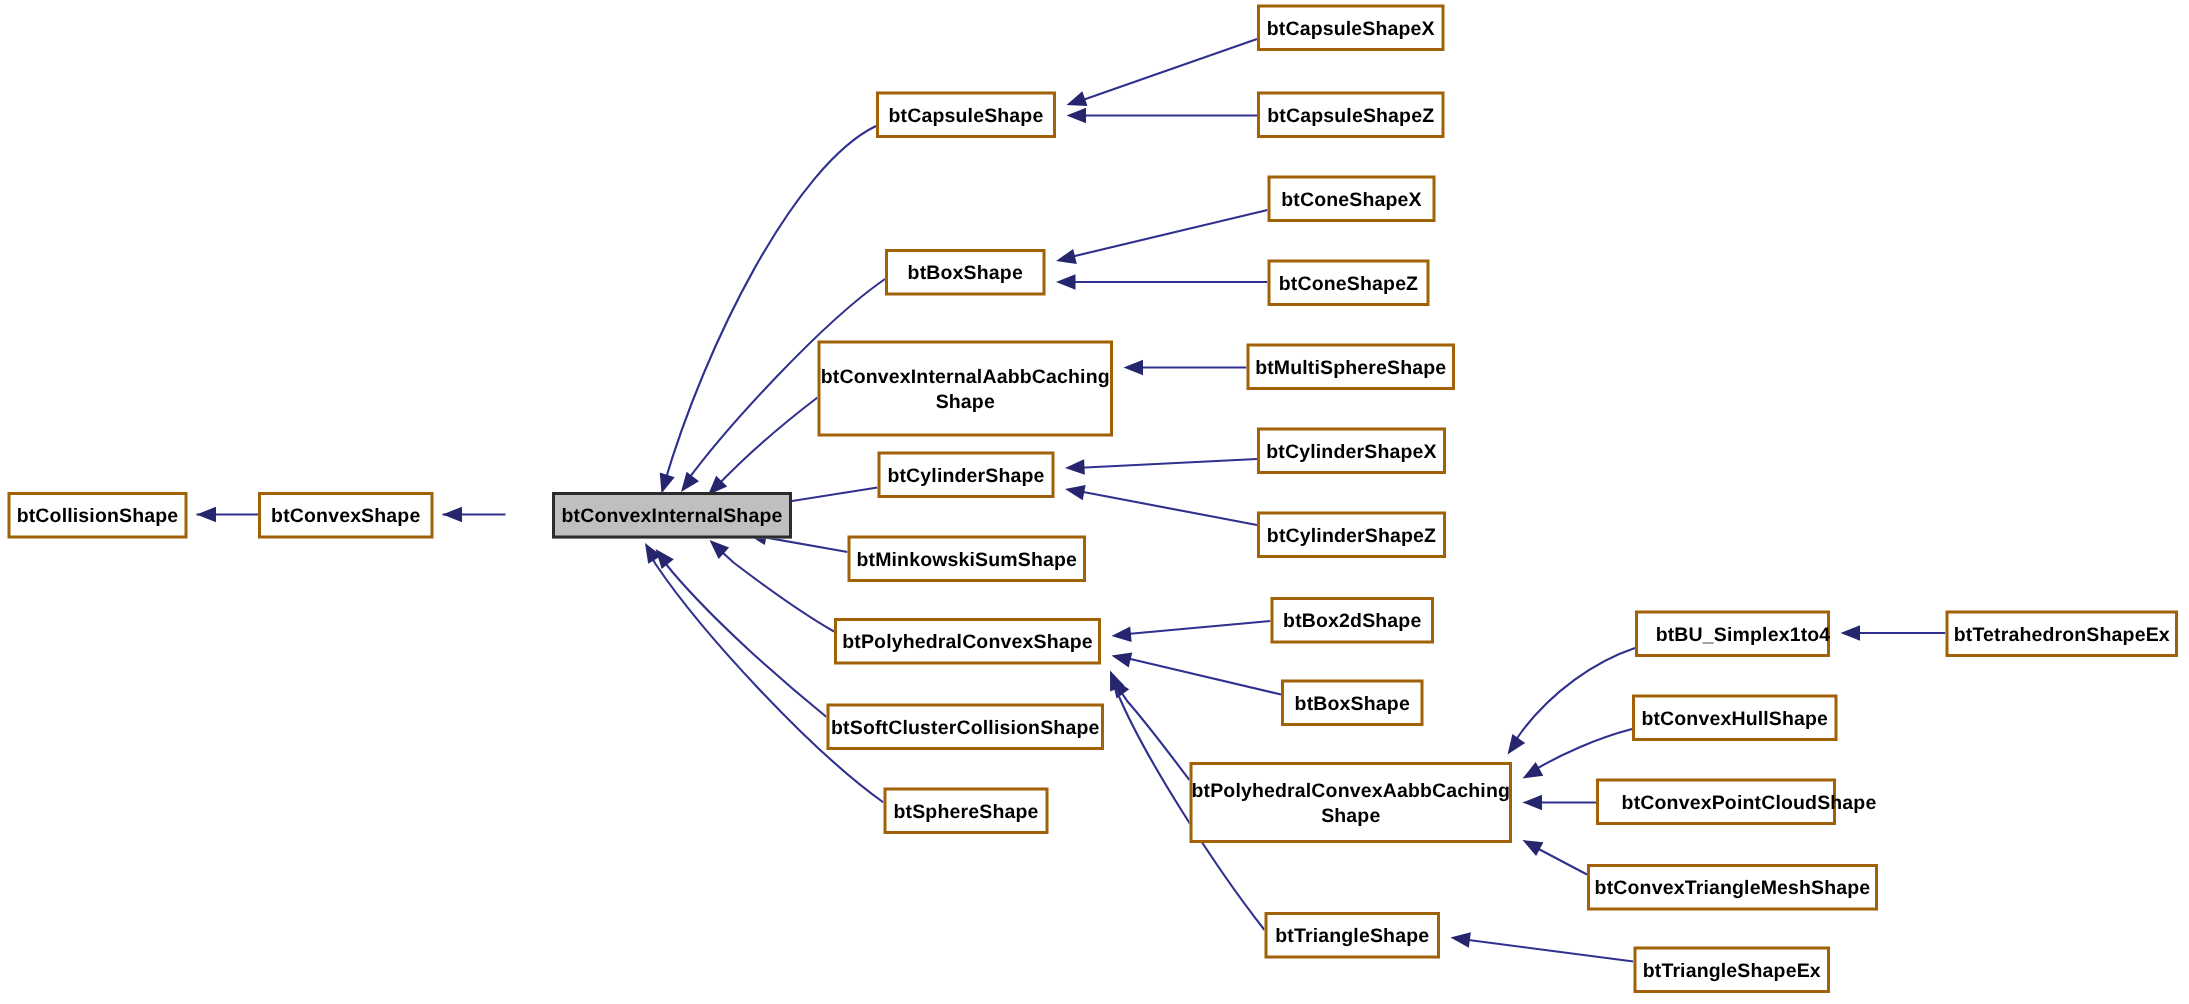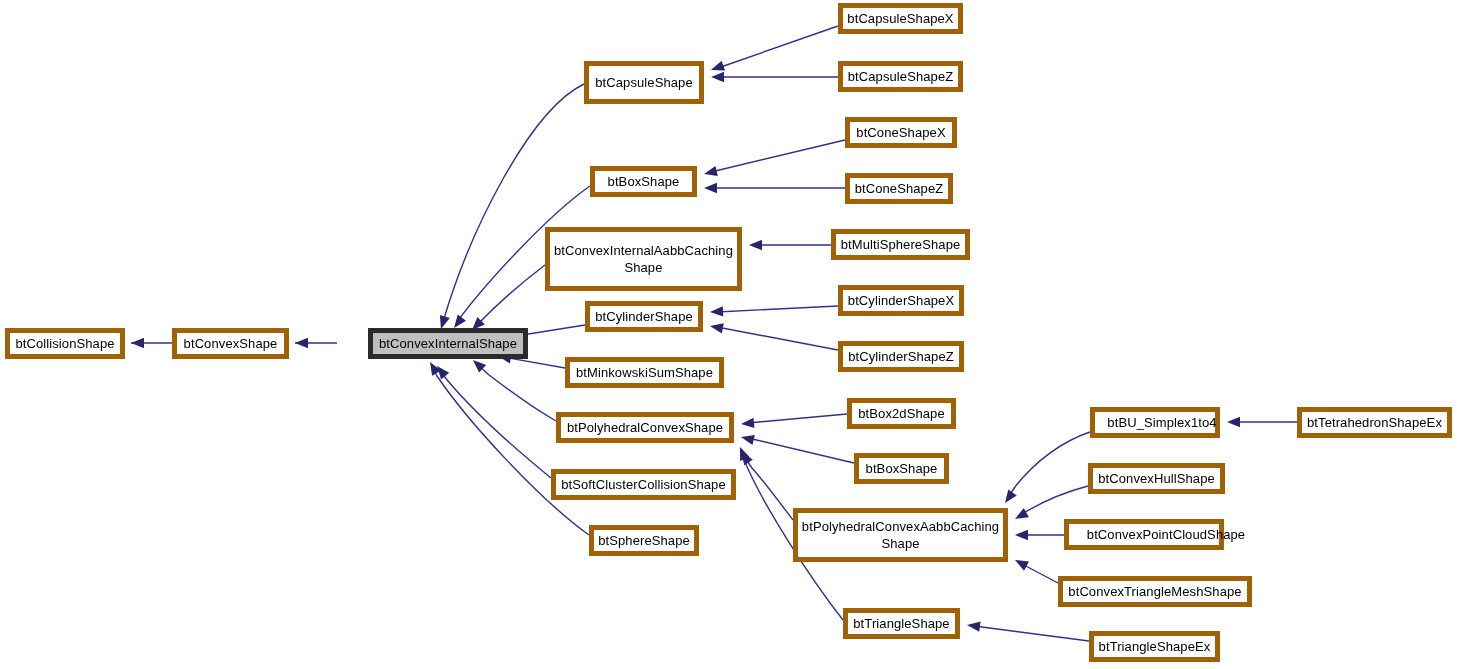--- a/index.html
+++ b/index.html
@@ -20,33 +20,34 @@
     position: absolute;
     left: 0;
     top: 0;
     width: 1459px;
     height: 669px;
     pointer-events: none;
   }
   .node {
     position: absolute;
     box-sizing: border-box;
-    border: 5px solid #a16207;
+    border: 2px solid #a16207;
     background: #ffffff;
     color: #000000;
     font-size: 13px;
     line-height: 1.33;
     display: flex;
     align-items: center;
     justify-content: center;
     text-align: center;
     letter-spacing: 0.1px;
     white-space: pre;
     z-index: 2;
     cursor: pointer;
+    font-weight: bold;
   }
   .node.highlight {
     background: #bfbfbf;
     border-color: #2b2b2b;
   }
   .node .label {
     display: block;
     padding: 0 3px;
   }
 </style>
@@ -107,21 +108,21 @@
       <polygon points="1015,560 1028.924145979362,561.4690673045908 1024.0698523956821,570.6666666546085" fill="#26266e"></polygon>
       <path d="M 1297,422 L 1234,422" fill="none" stroke="#30308f" stroke-width="1.4"></path>
       <polygon points="1227,422 1240,416.8 1240,427.2" fill="#26266e"></polygon>
       <path d="M 1089,641 L 974,626" fill="none" stroke="#30308f" stroke-width="1.4"></path>
       <polygon points="967,625 980.5633651837318,621.5250719586252 979.2182492995125,631.8377177519228" fill="#26266e"></polygon>
     </svg>
   <div id="node-layer">
       <div class="node" style="left: 5px; top: 328px; width: 120px; height: 31px;"><span class="label">btCollisionShape</span></div>
       <div class="node" style="left: 172px; top: 328px; width: 117px; height: 31px;"><span class="label">btConvexShape</span></div>
       <div class="node highlight" style="left: 337px; top: 328px; width: 160px; height: 31px; margin-left: 31px;"><span class="label">btConvexInternalShape</span></div>
-      <div class="node" style="left: 584px; top: 61px; width: 120px; height: 43px;"><span class="label">btCapsuleShape</span></div>
+      <div class="node" style="left: 584px; top: 61px; width: 120px; height: 31px;"><span class="label">btCapsuleShape</span></div>
       <div class="node" style="left: 838px; top: 3px; width: 125px; height: 31px;"><span class="label">btCapsuleShapeX</span></div>
       <div class="node" style="left: 838px; top: 61px; width: 125px; height: 31px;"><span class="label">btCapsuleShapeZ</span></div>
       <div class="node" style="left: 590px; top: 166px; width: 107px; height: 31px;"><span class="label">btBoxShape</span></div>
       <div class="node" style="left: 845px; top: 117px; width: 112px; height: 31px;"><span class="label">btConeShapeX</span></div>
       <div class="node" style="left: 845px; top: 173px; width: 108px; height: 31px;"><span class="label">btConeShapeZ</span></div>
       <div class="node" style="left: 545px; top: 227px; width: 197px; height: 64px;"><span class="label">btConvexInternalAabbCaching
 Shape</span></div>
       <div class="node" style="left: 831px; top: 229px; width: 139px; height: 31px;"><span class="label">btMultiSphereShape</span></div>
       <div class="node" style="left: 585px; top: 301px; width: 118px; height: 31px;"><span class="label">btCylinderShape</span></div>
       <div class="node" style="left: 838px; top: 285px; width: 126px; height: 31px;"><span class="label">btCylinderShapeX</span></div>

